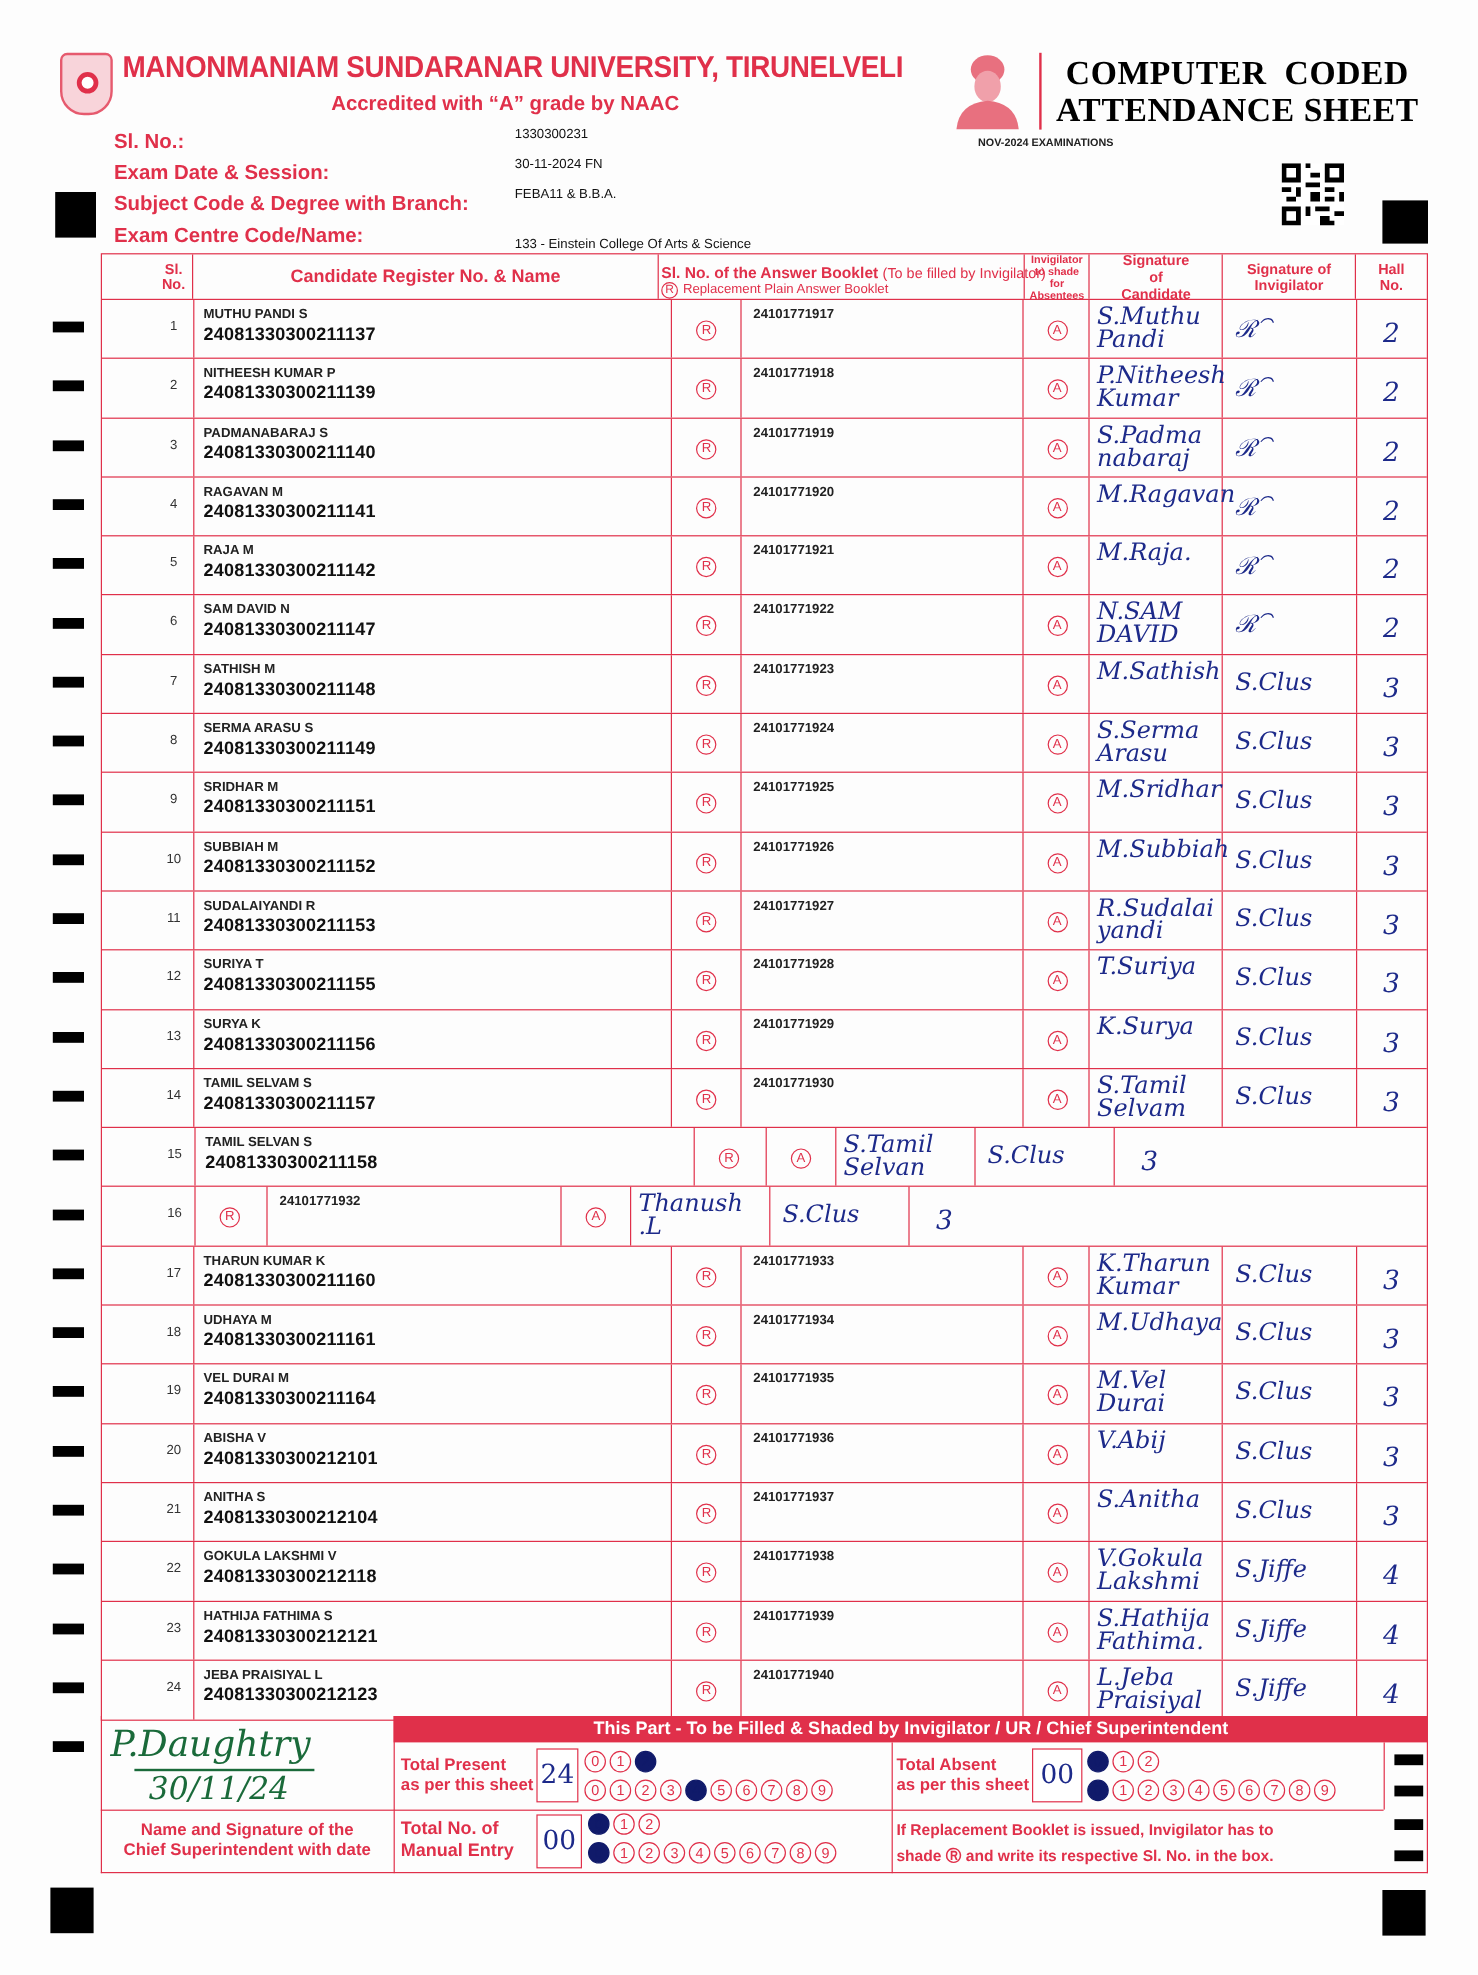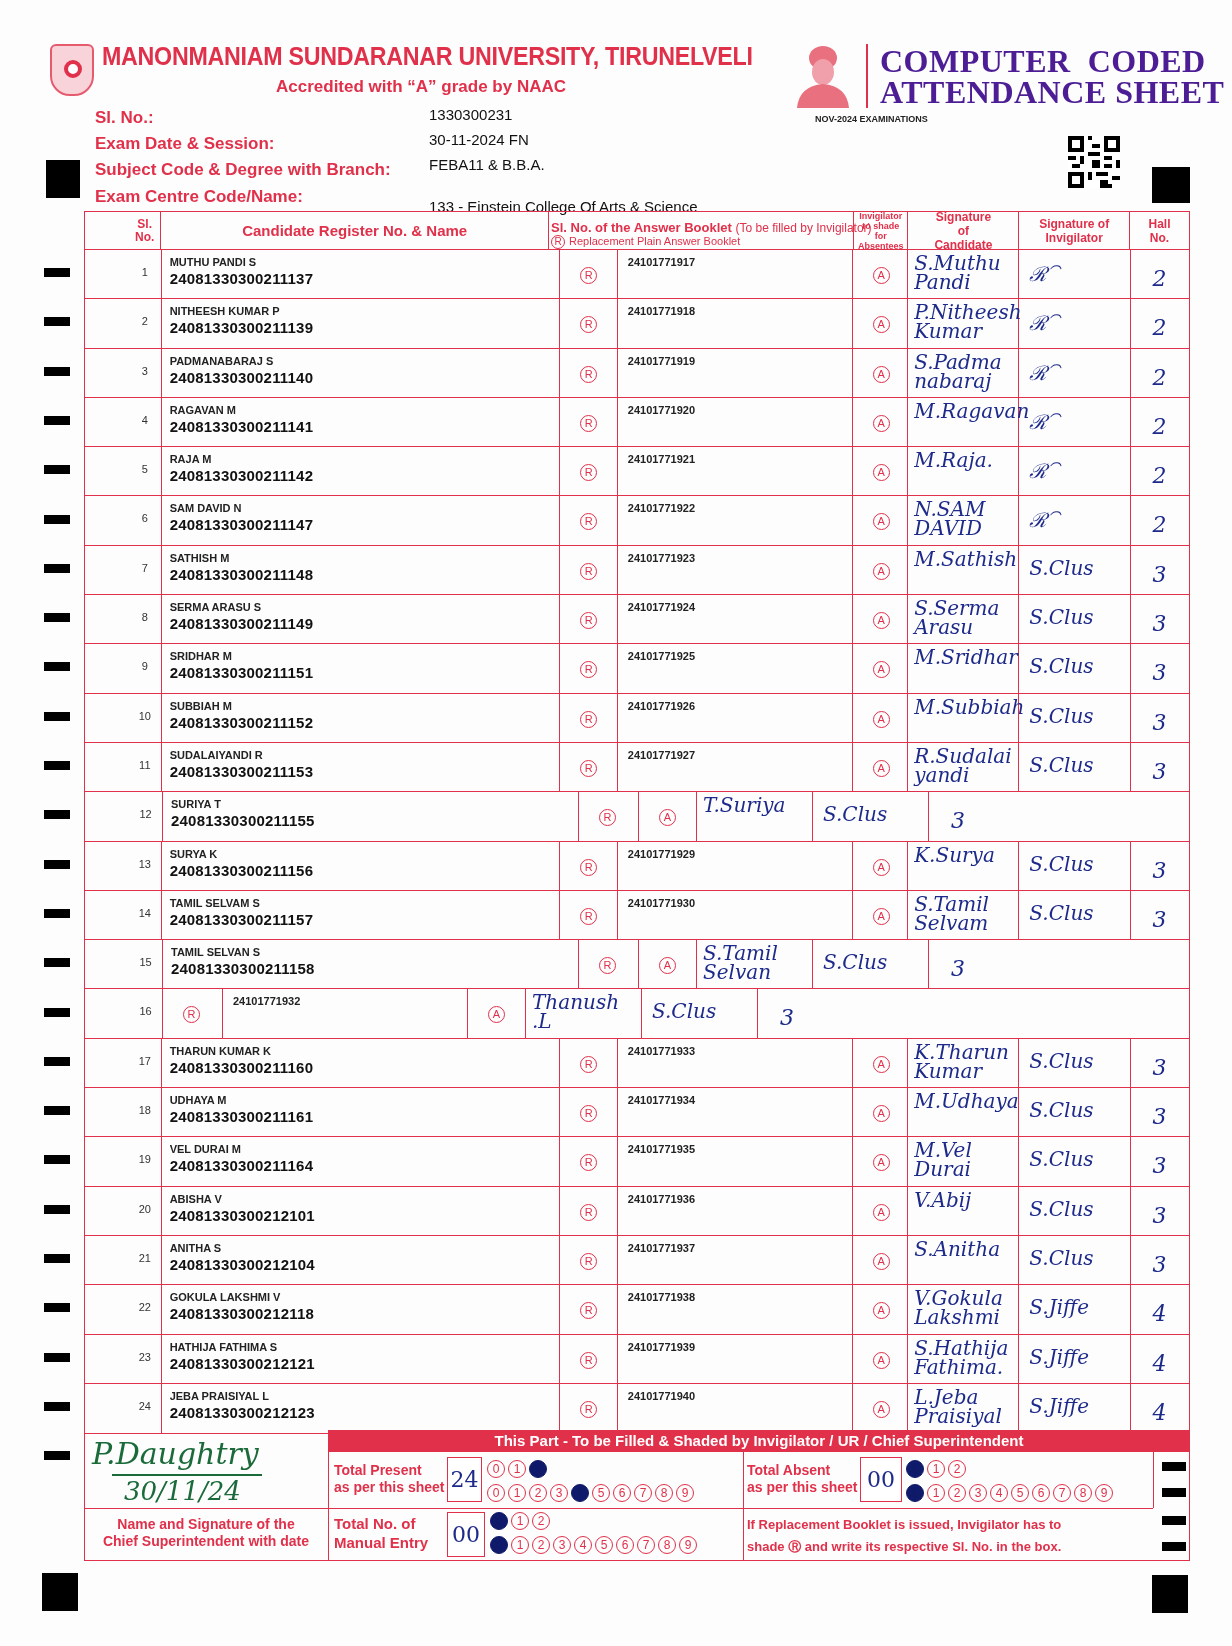--- a/index.html
+++ b/index.html
@@ -6,26 +6,26 @@
   body { width: 1232px; height: 1646px; background: #fdfdfd; position: relative; font-family: "Liberation Sans", sans-serif; overflow: hidden; }
   .abs { position: absolute; }
 
   
   .logo { left: 50px; top: 44px; width: 44px; height: 52px; border: 2px solid #e65a6e; border-radius: 6px 6px 20px 20px; background: #f8d4da; }
   .logo .gear { position:absolute; left: 12px; top: 14px; width: 18px; height: 18px; border-radius: 50%; border: 4px solid #e0304a; background:#fff;}
   .uni-title { left: 102px; top: 42px; font-size: 25px; font-weight: bold; color: #e0304a; letter-spacing: -0.3px; font-family: "Liberation Sans", sans-serif; transform: scaleX(0.93); transform-origin: left; }
   .naac { left: 276px; top: 77px; font-size: 17px; font-weight: bold; color: #e0304a; }
   .portrait { left: 793px; top: 42px; width: 60px; height: 66px; }
   .vbar { left: 866px; top: 44px; width: 2px; height: 64px; background: #e0304a; }
-  .cca-title { left: 880px; top: 46px; font-family: "Liberation Serif", serif; font-weight: bold; color: #4c1d95; font-size: 32px; line-height: 31px; letter-spacing: 0.5px; }
+  .cca-title { left: 880px; top: 46px; font-family: "Liberation Serif", serif; font-weight: bold; color: #000000; font-size: 28px; line-height: 31px; letter-spacing: 0.5px; text-align: center; }
   .nov { left: 815px; top: 114px; font-size: 9px; font-weight: bold; color: #222; }
   .qr { left: 1068px; top: 136px; width: 52px; height: 52px; }
 
   .meta-label { left: 95px; font-size: 17px; font-weight: bold; color: #e0304a; }
-  .meta-value { left: 429px; font-size: 15px; color: #111; }
+  .meta-value { left: 429px; font-size: 11px; color: #111; }
 
   .sq { background: #000; }
 
   
   .table { left: 84px; top: 211px; width: 1106px; border: 1px solid #e0304a; }
   .thead { height: 38px; display: flex; border-bottom: 1px solid #e0304a; }
   .th { border-right: 1px solid #e0304a; color: #e0304a; font-weight: bold; text-align: center; display: flex; flex-direction: column; justify-content: center; align-items: center; line-height: 13px; }
   .th:last-child { border-right: none; }
   .c-sl { width: 34px; margin-left: 44px; }
   .c-name { width: 416px; }
@@ -445,20 +445,23 @@
         <div class="td c-sl">
           <div class="sl-num">12</div>
         </div>
         <div class="td c-name">
           <div class="cand-name">SURIYA T</div>
           <div class="cand-reg">24081330300211155</div>
         </div>
         <div class="td c-r">
           <div class="bubble" style="left:20px;top:17px">R</div>
         </div>
+        <div class="td c-bk">
+          <div class="booklet">24101771928</div>
+        </div>
         <div class="td c-ab">
           <div class="bubble" style="left:20px;top:17px">A</div>
         </div>
         <div class="td c-sc">
           <div class="hw sig-c">T.Suriya</div>
         </div>
         <div class="td c-si">
           <div class="hw sig-i">S.Clus</div>
         </div>
         <div class="td c-hall">

